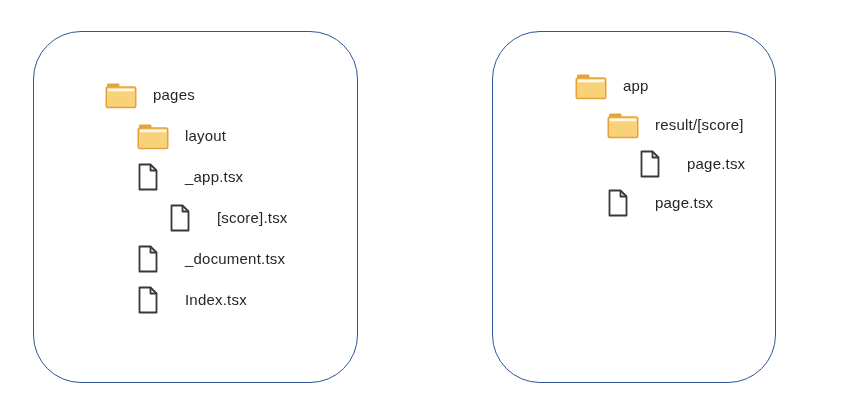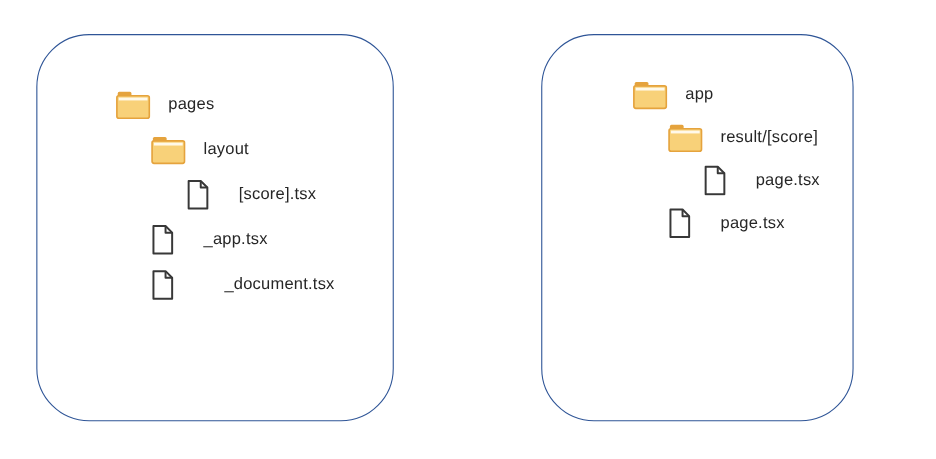--- a/index.html
+++ b/index.html
@@ -65,46 +65,55 @@
         <div class="tree-row" style="padding-left: calc(var(--indent-base) + 1 * var(--indent-step));">
     <span class="icon-slot">
             <svg width="32" height="28" viewBox="0 0 32 28" aria-hidden="true">
     <rect x="2" y="2.5" width="12.5" height="8" rx="1.4" fill="var(--folder-tab)"></rect>
     <rect x="1.25" y="6" width="29.5" height="20.5" rx="1.8" fill="var(--folder-body)" stroke="var(--folder-tab)" stroke-width="1.5"></rect>
     <rect x="2.9" y="7.7" width="26.2" height="2.6" fill="var(--folder-stripe)"></rect>
   </svg>
           </span>
     <span class="tree-label">layout</span>
   </div>
+        <div class="tree-row" style="padding-left: calc(var(--indent-base) + 1 * var(--indent-step));">
+    <span class="icon-slot">
+            <svg width="22" height="28" viewBox="0 0 22 28" aria-hidden="true">
+    <path d="M2.5 1.5 H13.5 L19.5 7.5 V26.5 H2.5 Z" fill="#ffffff" stroke="var(--file-outline)" stroke-width="1.8" stroke-linejoin="round"></path>
+    <path d="M13.5 1.5 V7.5 H19.5" fill="none" stroke="var(--file-outline)" stroke-width="1.8" stroke-linejoin="round"></path>
+  </svg>
+          </span>
+    <span class="tree-label">_app.tsx</span>
+  </div>
         <div class="tree-row" style="padding-left: calc(var(--indent-base) + 2 * var(--indent-step));">
     <span class="icon-slot">
             <svg width="22" height="28" viewBox="0 0 22 28" aria-hidden="true">
     <path d="M2.5 1.5 H13.5 L19.5 7.5 V26.5 H2.5 Z" fill="#ffffff" stroke="var(--file-outline)" stroke-width="1.8" stroke-linejoin="round"></path>
     <path d="M13.5 1.5 V7.5 H19.5" fill="none" stroke="var(--file-outline)" stroke-width="1.8" stroke-linejoin="round"></path>
   </svg>
           </span>
     <span class="tree-label">[score].tsx</span>
   </div>
         <div class="tree-row" style="padding-left: calc(var(--indent-base) + 1 * var(--indent-step));">
     <span class="icon-slot">
             <svg width="22" height="28" viewBox="0 0 22 28" aria-hidden="true">
     <path d="M2.5 1.5 H13.5 L19.5 7.5 V26.5 H2.5 Z" fill="#ffffff" stroke="var(--file-outline)" stroke-width="1.8" stroke-linejoin="round"></path>
     <path d="M13.5 1.5 V7.5 H19.5" fill="none" stroke="var(--file-outline)" stroke-width="1.8" stroke-linejoin="round"></path>
   </svg>
           </span>
-    <span class="tree-label">_app.tsx</span>
+    <span class="tree-label">_document.tsx</span>
   </div>
-        <div class="tree-row" style="padding-left: calc(var(--indent-base) + 1 * var(--indent-step)); gap: 19px;">
+        <div class="tree-row" style="padding-left: calc(var(--indent-base) + 1 * var(--indent-step));">
     <span class="icon-slot">
             <svg width="22" height="28" viewBox="0 0 22 28" aria-hidden="true">
     <path d="M2.5 1.5 H13.5 L19.5 7.5 V26.5 H2.5 Z" fill="#ffffff" stroke="var(--file-outline)" stroke-width="1.8" stroke-linejoin="round"></path>
     <path d="M13.5 1.5 V7.5 H19.5" fill="none" stroke="var(--file-outline)" stroke-width="1.8" stroke-linejoin="round"></path>
   </svg>
           </span>
-    <span class="tree-label">_document.tsx</span>
+    <span class="tree-label">Index.tsx</span>
   </div>
       </div>
   </section>
   <section class="panel" id="panel-1">
     <div class="tree">
         <div class="tree-row" style="padding-left: calc(var(--indent-base) + 0 * var(--indent-step));">
     <span class="icon-slot">
             <svg width="32" height="28" viewBox="0 0 32 28" aria-hidden="true">
     <rect x="2" y="2.5" width="12.5" height="8" rx="1.4" fill="var(--folder-tab)"></rect>
     <rect x="1.25" y="6" width="29.5" height="20.5" rx="1.8" fill="var(--folder-body)" stroke="var(--folder-tab)" stroke-width="1.5"></rect>

